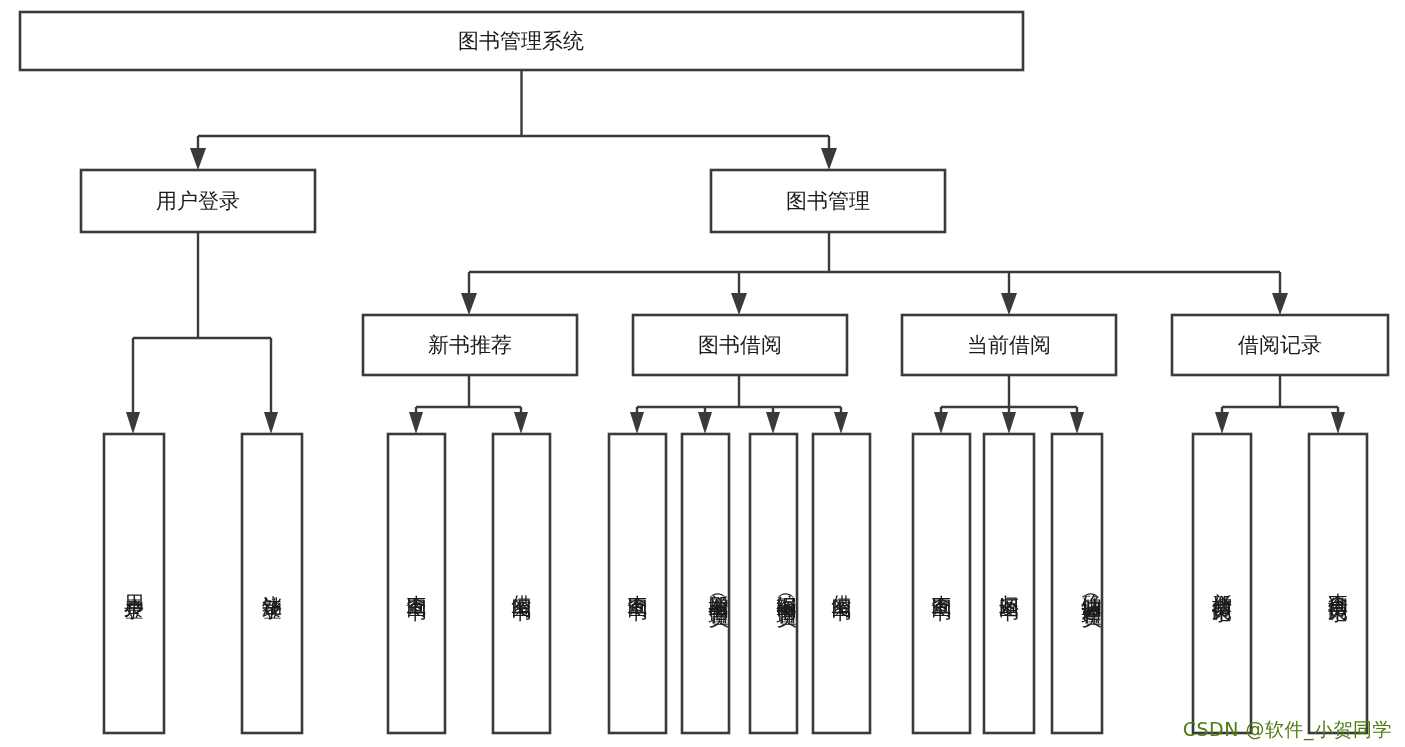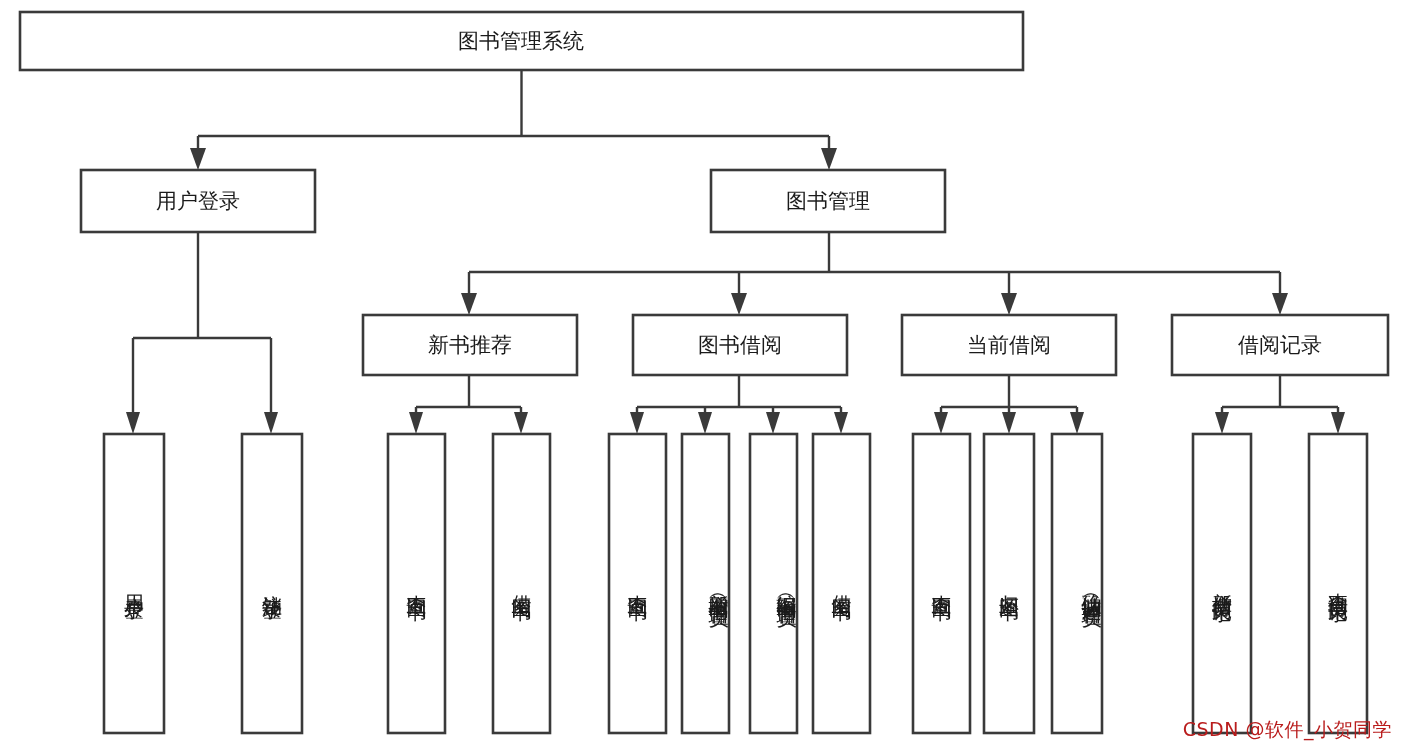--- a/index.html
+++ b/index.html
@@ -63,21 +63,21 @@
     pointer-events: none;
   }
   .vlabel-wrap.center {
     align-items: center;
   }
   #watermark {
     position: absolute;
     right: 8px;
     bottom: 4px;
     font-size: 19px;
-    color: #b91c1c;
+    color: #4d7c0f;
     font-family: "DejaVu Sans", "Liberation Sans", sans-serif;
     letter-spacing: 0.5px;
     white-space: nowrap;
   }
 </style>
 </head>
 <body>
 
 <div id="diagram-root">
 

